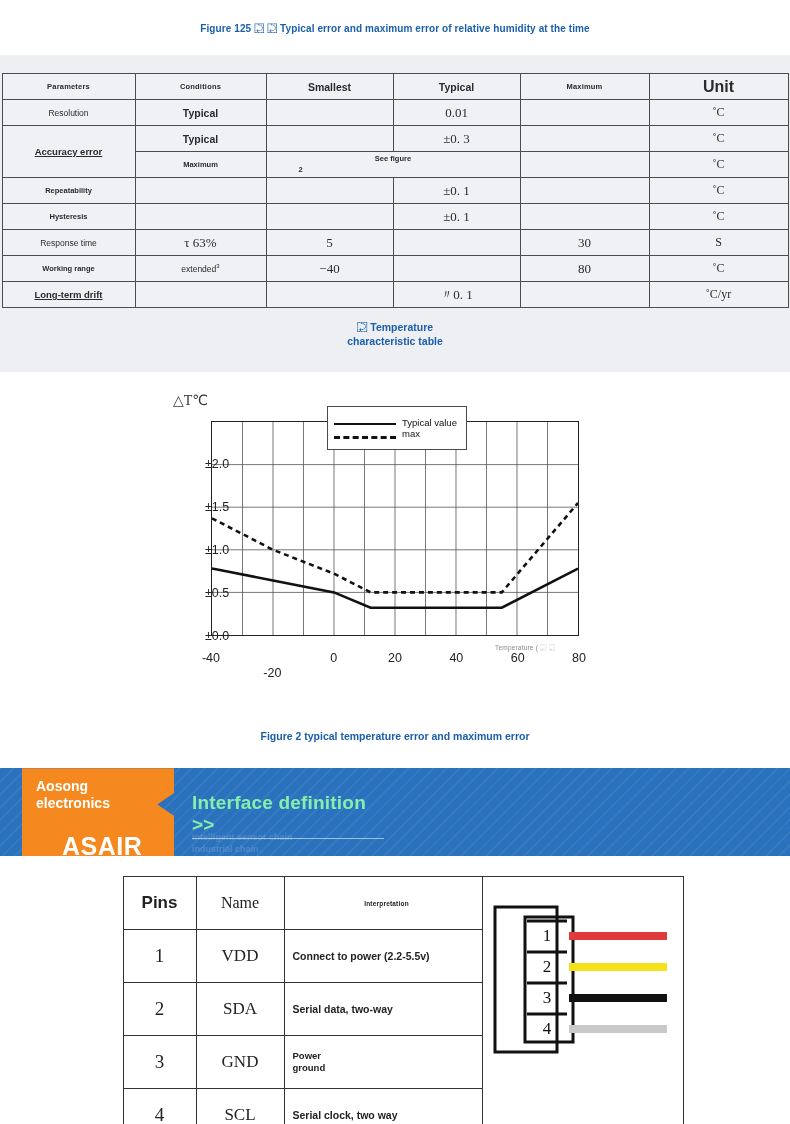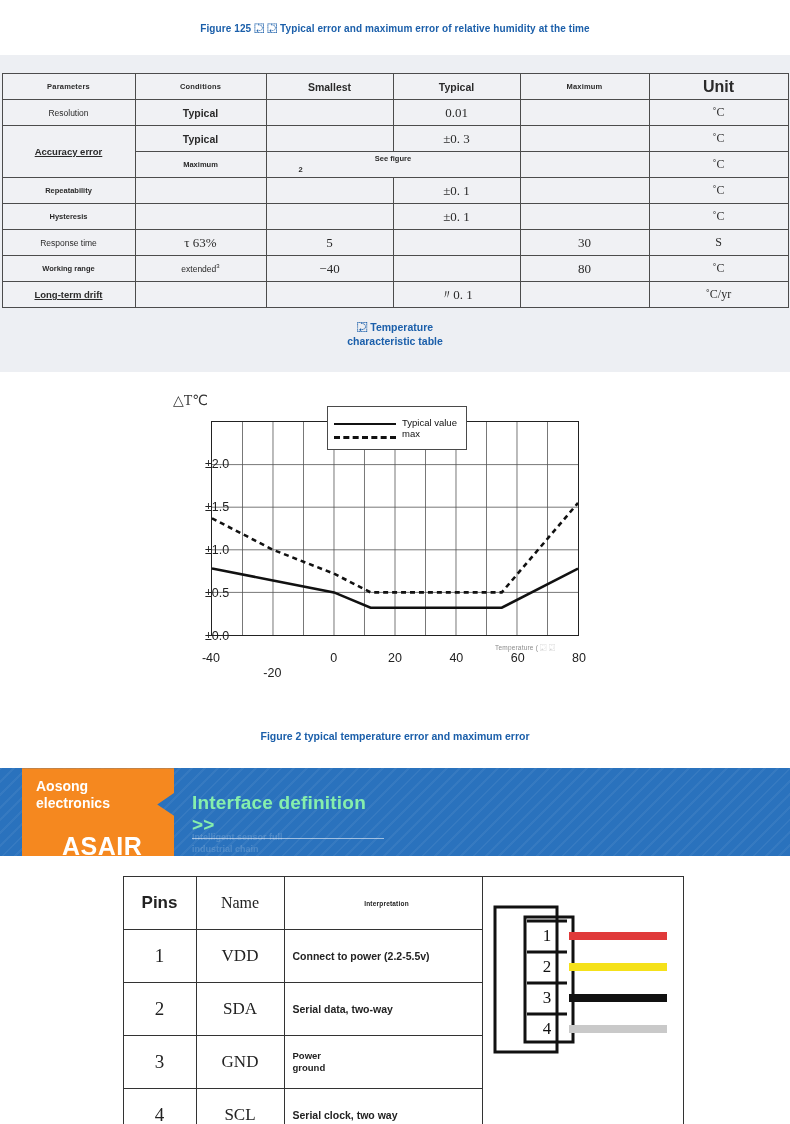--- a/index.html
+++ b/index.html
@@ -314,21 +314,21 @@
   <div class="banner-stripes"></div>
   <div class="brand-tag">
     <div class="l1">
       <div>Aosong</div>
       <div>electronics</div>
     </div>
     <div class="l2">ASAIR</div>
   </div>
   <div class="banner-title">Interface definition &gt;&gt;</div>
   <div class="banner-sub">
-    <div>Intelligent sensor full</div>
+    <div>Intelligent sensor chain</div>
     <div>industrial chain</div>
   </div>
 </div>
 
 <div class="pins-section">
   <div class="pins-wrap">
     <table class="pins">
       <tbody>
         <tr>
           <td class="p-no ph-lg">Pins</td>

